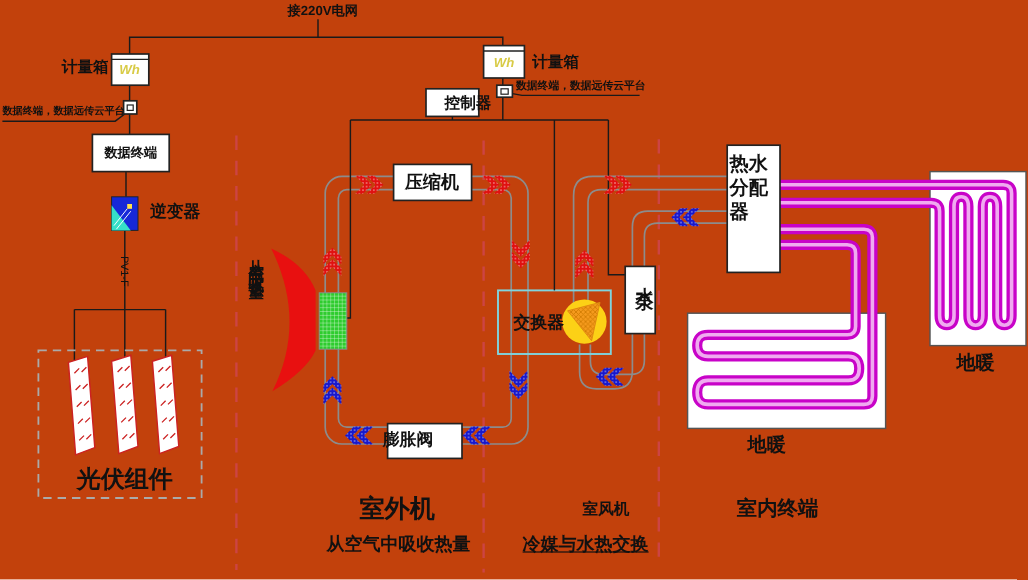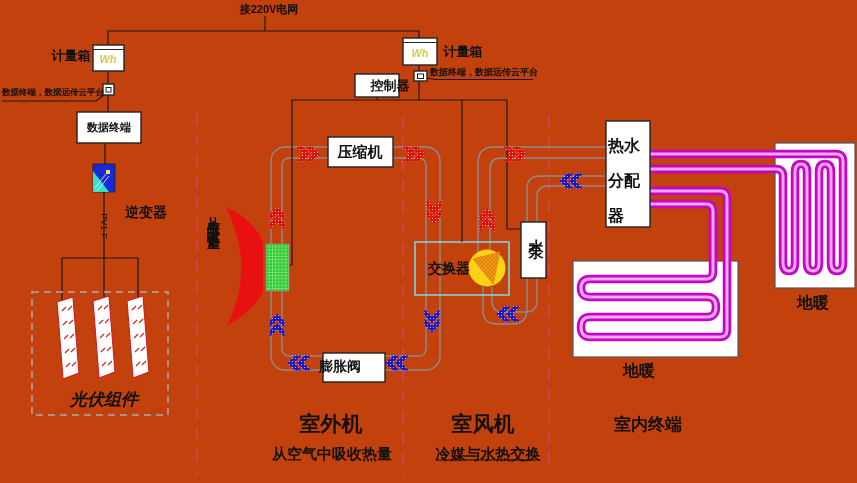--- a/index.html
+++ b/index.html
@@ -143,30 +143,30 @@
 </svg>
 
 <div class="lbl" style="left:269px;top:9px;font-size:11px;">接220V电网</div>
 <div class="lbl" style="left:71px;top:56px;font-size:13px;">计量箱</div>
 <div class="lbl" style="left:463px;top:52px;font-size:13px;">计量箱</div>
 <div class="lbl" style="left:108px;top:59px;font-size:11px;font-style:italic;color:#d8cb45;">Wh</div>
 <div class="lbl" style="left:420px;top:53px;font-size:11px;font-style:italic;color:#d8cb45;">Wh</div>
 <div class="lbl" style="left:2px;top:93px;font-size:8.5px;transform:translateY(-50%);text-align:left;">数据终端，数据远传云平台</div>
 <div class="lbl" style="left:484px;top:72px;font-size:9px;">数据终端，数据远传云平台</div>
 <div class="lbl" style="left:109px;top:127px;font-size:11px;">数据终端</div>
-<div class="lbl" style="left:146px;top:177px;font-size:14px;margin-top:36px;">逆变器</div>
+<div class="lbl" style="left:146px;top:177px;font-size:14px;">逆变器</div>
 <div class="lbl" style="left:104px;top:226px;font-size:9px;transform:translate(-50%,-50%) rotate(90deg);font-weight:normal;">PV1-F</div>
-<div class="lbl" style="left:104px;top:399px;font-size:17px;font-style:italic;">光伏组件</div>
+<div class="lbl" style="left:104px;top:399px;font-size:20px;">光伏组件</div>
 <div class="lbl" style="left:390px;top:86px;font-size:13px;">控制器</div>
 <div class="lbl" style="left:360px;top:152px;font-size:15px;">压缩机</div>
 <div class="lbl" style="left:340px;top:367px;font-size:14px;">膨胀阀</div>
 <div class="lbl vert" style="left:204px;top:206px;font-size:13px;letter-spacing:3px;">从空气中吸收热量</div>
 <div class="lbl" style="left:449px;top:269px;font-size:14px;">交换器</div>
 <div class="lbl vert" style="left:526px;top:227px;font-size:15px;letter-spacing:6px;">水泵</div>
-<div class="lbl" style="left:608px;top:128px;transform:none;text-align:left;width:38px;white-space:normal;font-size:16px;line-height:35px;">热水分配器</div>
+<div class="lbl" style="left:608px;top:128px;transform:none;text-align:left;width:38px;white-space:normal;font-size:16px;line-height:20px;">热水分配器</div>
 <div class="lbl" style="left:639px;top:371px;font-size:16px;">地暖</div>
 <div class="lbl" style="left:813px;top:303px;font-size:16px;">地暖</div>
 <div class="lbl" style="left:331px;top:424px;font-size:21px;">室外机</div>
 <div class="lbl" style="left:332px;top:454px;font-size:15px;">从空气中吸收热量</div>
-<div class="lbl" style="left:483px;top:424px;font-size:21px;">室风机</div>
+<div class="lbl" style="left:505px;top:424px;font-size:13px;">室风机</div>
 <div class="lbl" style="left:488px;top:454px;font-size:15px;text-decoration:underline;">冷媒与水热交换</div>
 <div class="lbl" style="left:648px;top:424px;font-size:17px;">室内终端</div>
 </div>
 
 </body></html>

